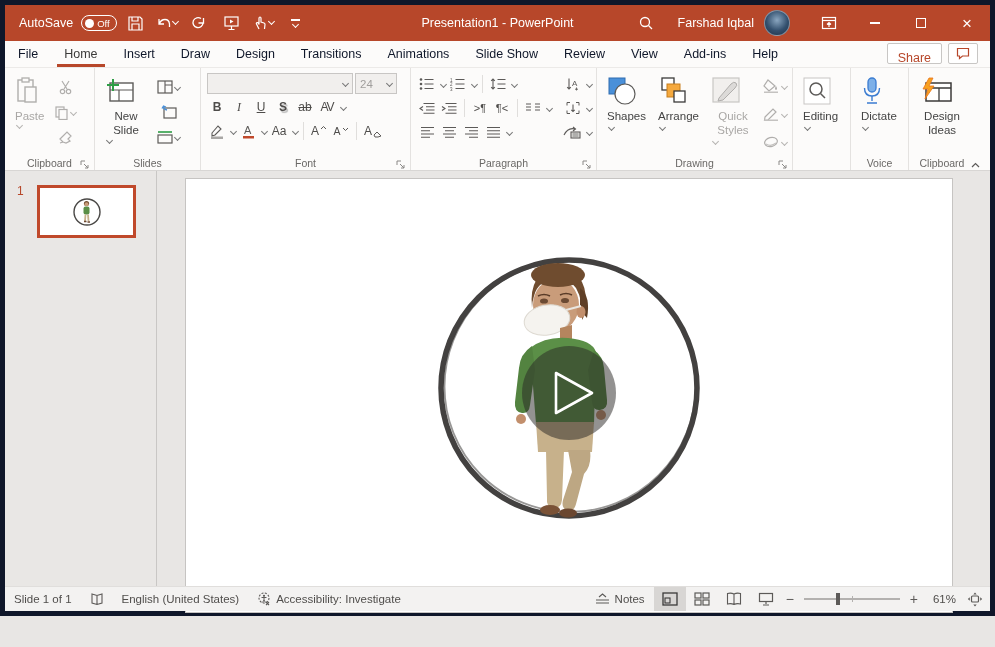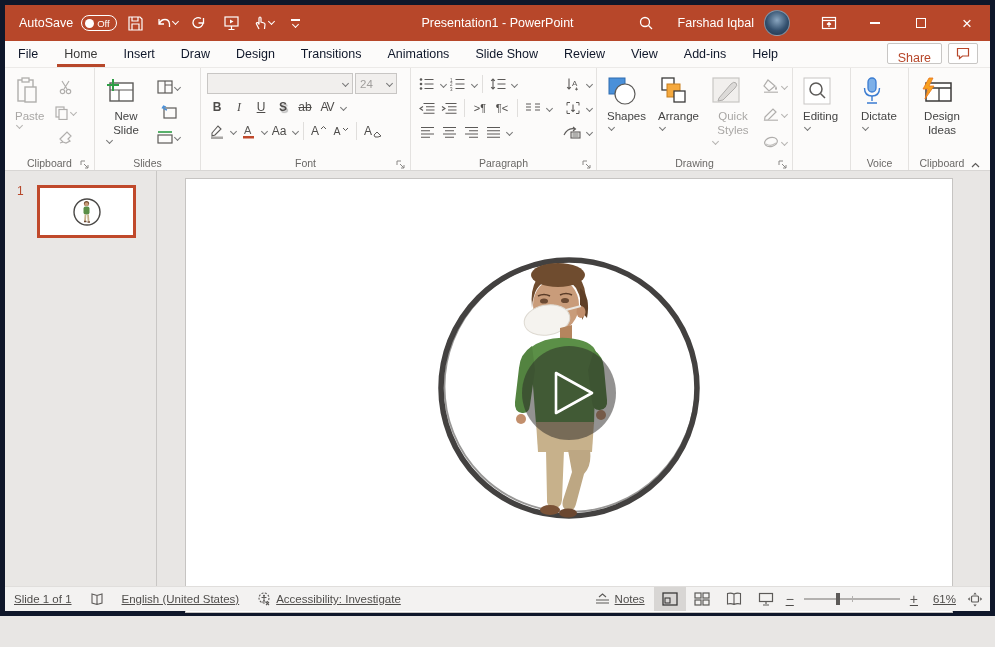--- a/index.html
+++ b/index.html
@@ -62,21 +62,21 @@
   .leftpanel { position:absolute; left:0; top:166px; width:152px; bottom:25px; background:#e9e7e5; border-right:1px solid #c9c7c5; }
   .slide-num { position:absolute; left:12px; top:13px; font-size:12px; color:#b7472a; }
   .thumb { position:absolute; left:32px; top:14px; width:99px; height:53px; background:#fff; border:3px solid #c0492b; cursor:pointer; display:flex; align-items:center; justify-content:center; }
 
   
   .canvas { position:absolute; left:153px; top:166px; right:0; bottom:25px; background:#e8e6e4; }
   .slide { position:absolute; left:27px; top:7px; width:768px; height:435px; background:#fff; border:1px solid #c6c4c2; }
   .media-svg { position:absolute; left:248px; top:73px; width:270px; height:272px; cursor:pointer; }
 
   
-  .statusbar { position:absolute; left:0; bottom:0; width:100%; height:25px; background:#f3f2f1; border-top:1px solid #e0dedc; display:flex; align-items:center; font-size:11.5px; color:#504e4c;text-decoration:underline; }
+  .statusbar { position:absolute; left:0; bottom:0; width:100%; height:25px; background:#f3f2f1; border-top:1px solid #e0dedc; display:flex; align-items:center; font-size:11.5px; color:#504e4c; }
   .sb-item { display:flex; align-items:center; gap:5px; padding:0 9px; height:100%; cursor:pointer; }
   .sb-right { margin-left:auto; display:flex; align-items:center; height:100%; }
   .viewbtn { width:32px; height:100%; display:flex; align-items:center; justify-content:center; cursor:pointer; }
   .viewbtn.active { background:#d8d6d4; }
   .zoomtrack { position:relative; width:96px; height:2px; background:#b3b1af; margin:0 6px; }
   .zoomtick { position:absolute; left:50%; top:-2px; width:1px; height:6px; background:#b3b1af; }
   .zoomthumb { position:absolute; left:32px; top:-5px; width:4px; height:12px; background:#5c5a58; cursor:pointer; }
   .zoompct { width:34px; text-align:right; margin-right:4px; }
   .pm { font-size:14px; color:#5c5a58; padding:0 4px; cursor:pointer; }
 </style>

